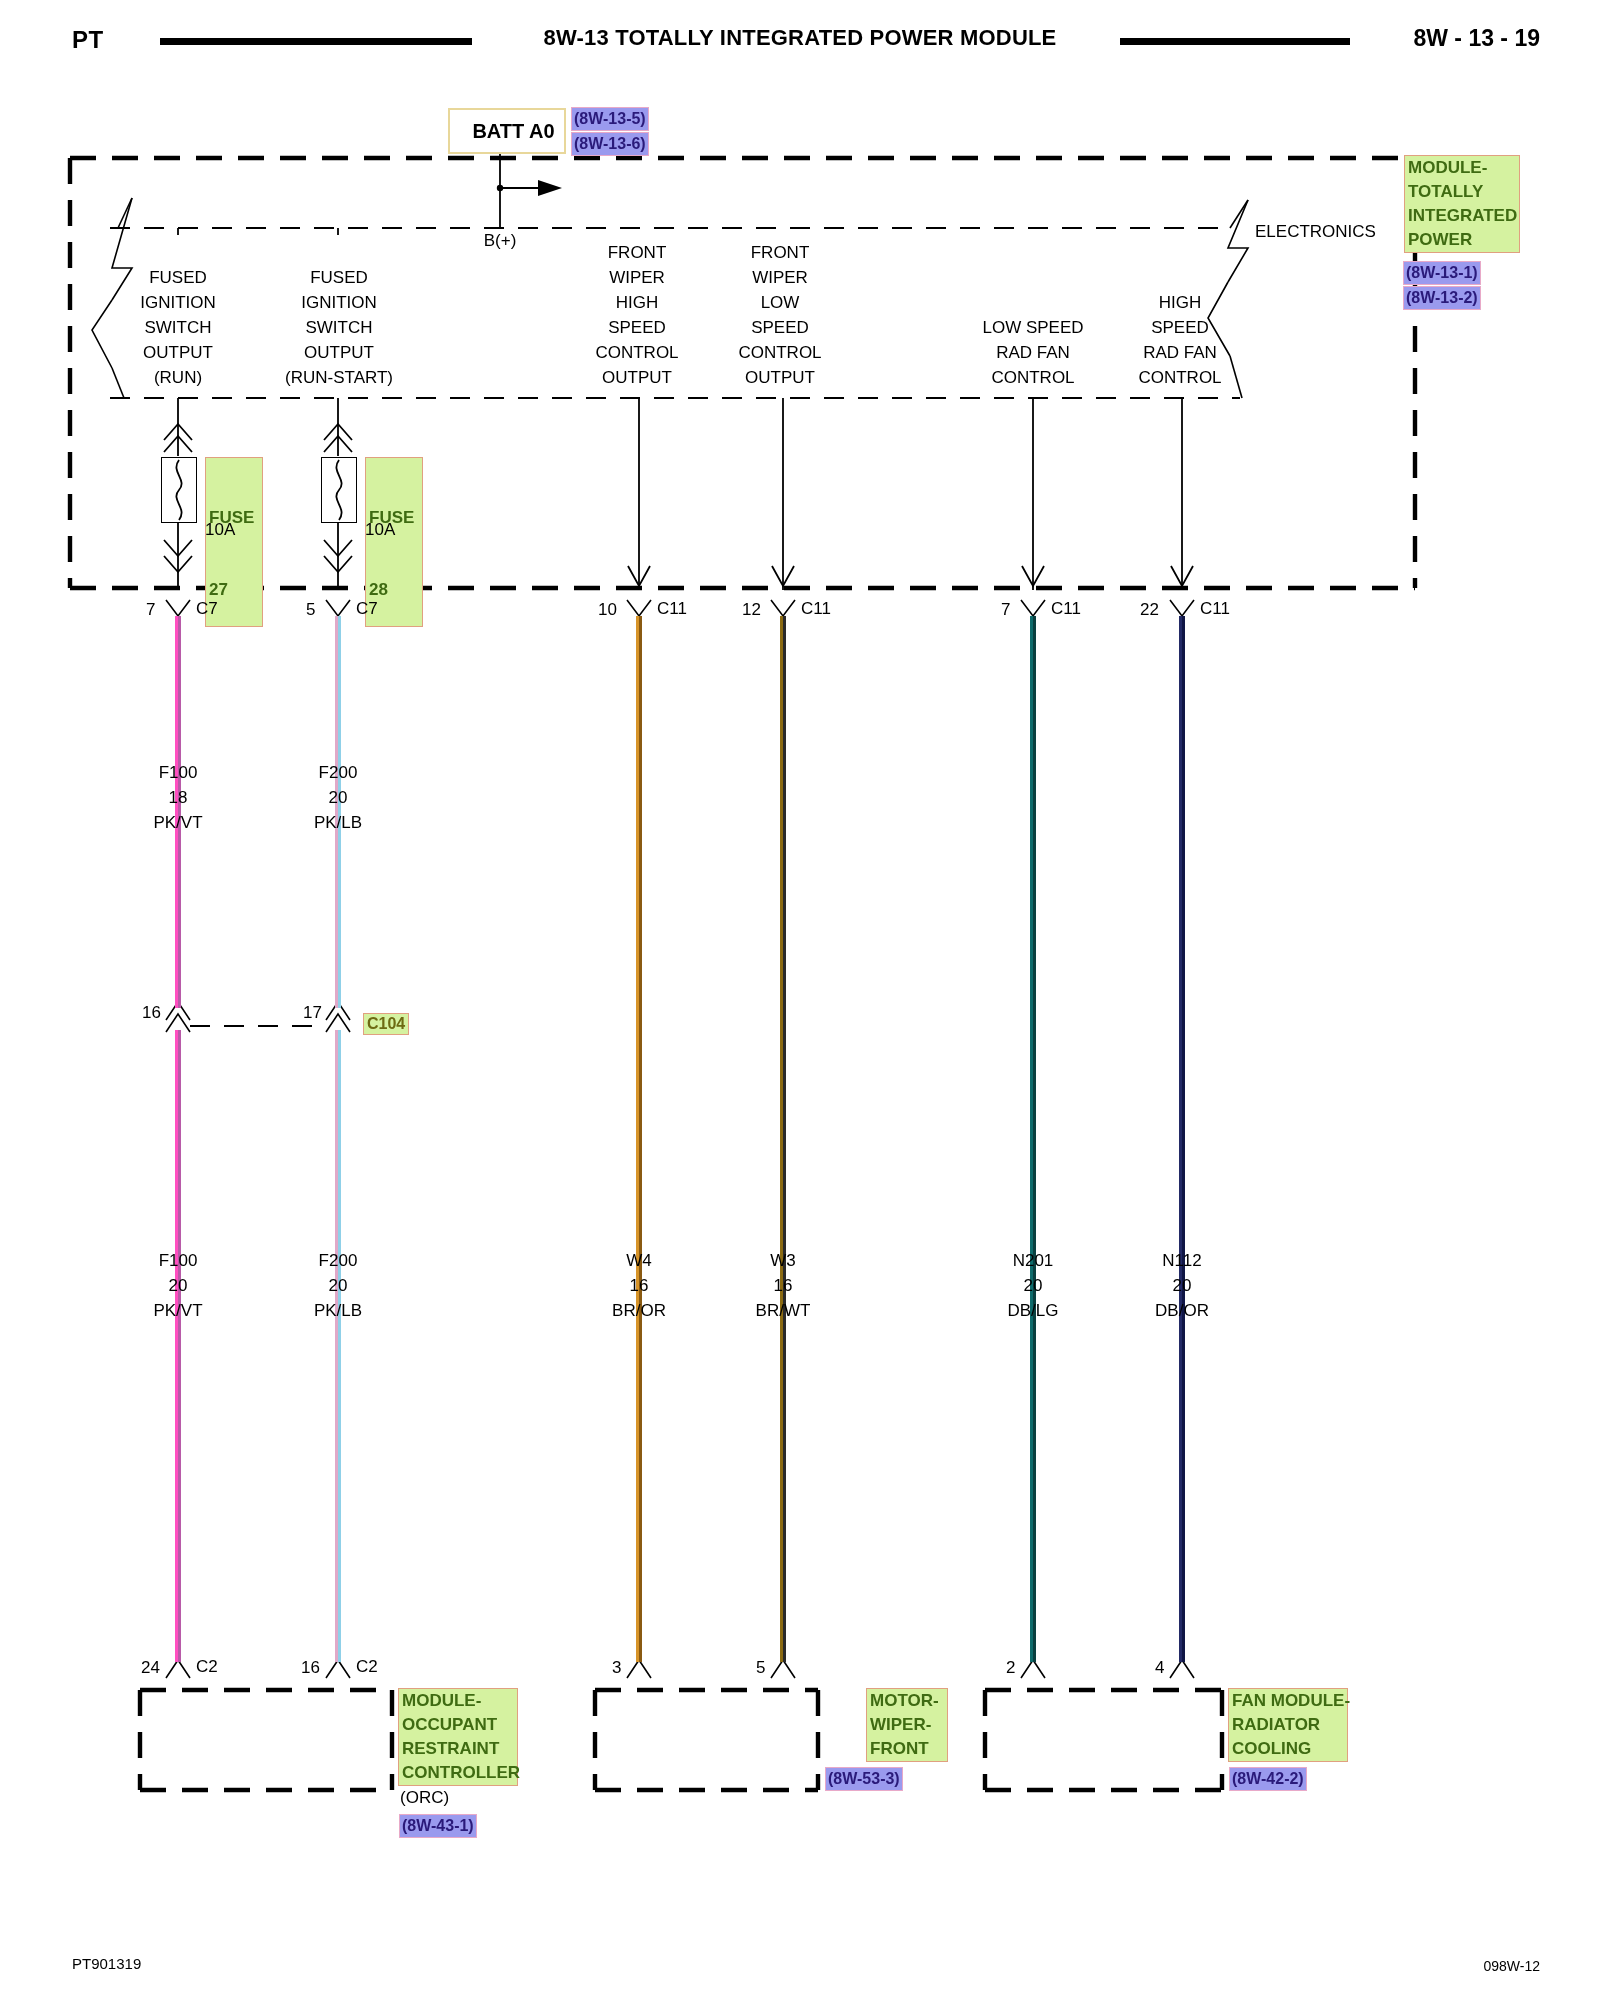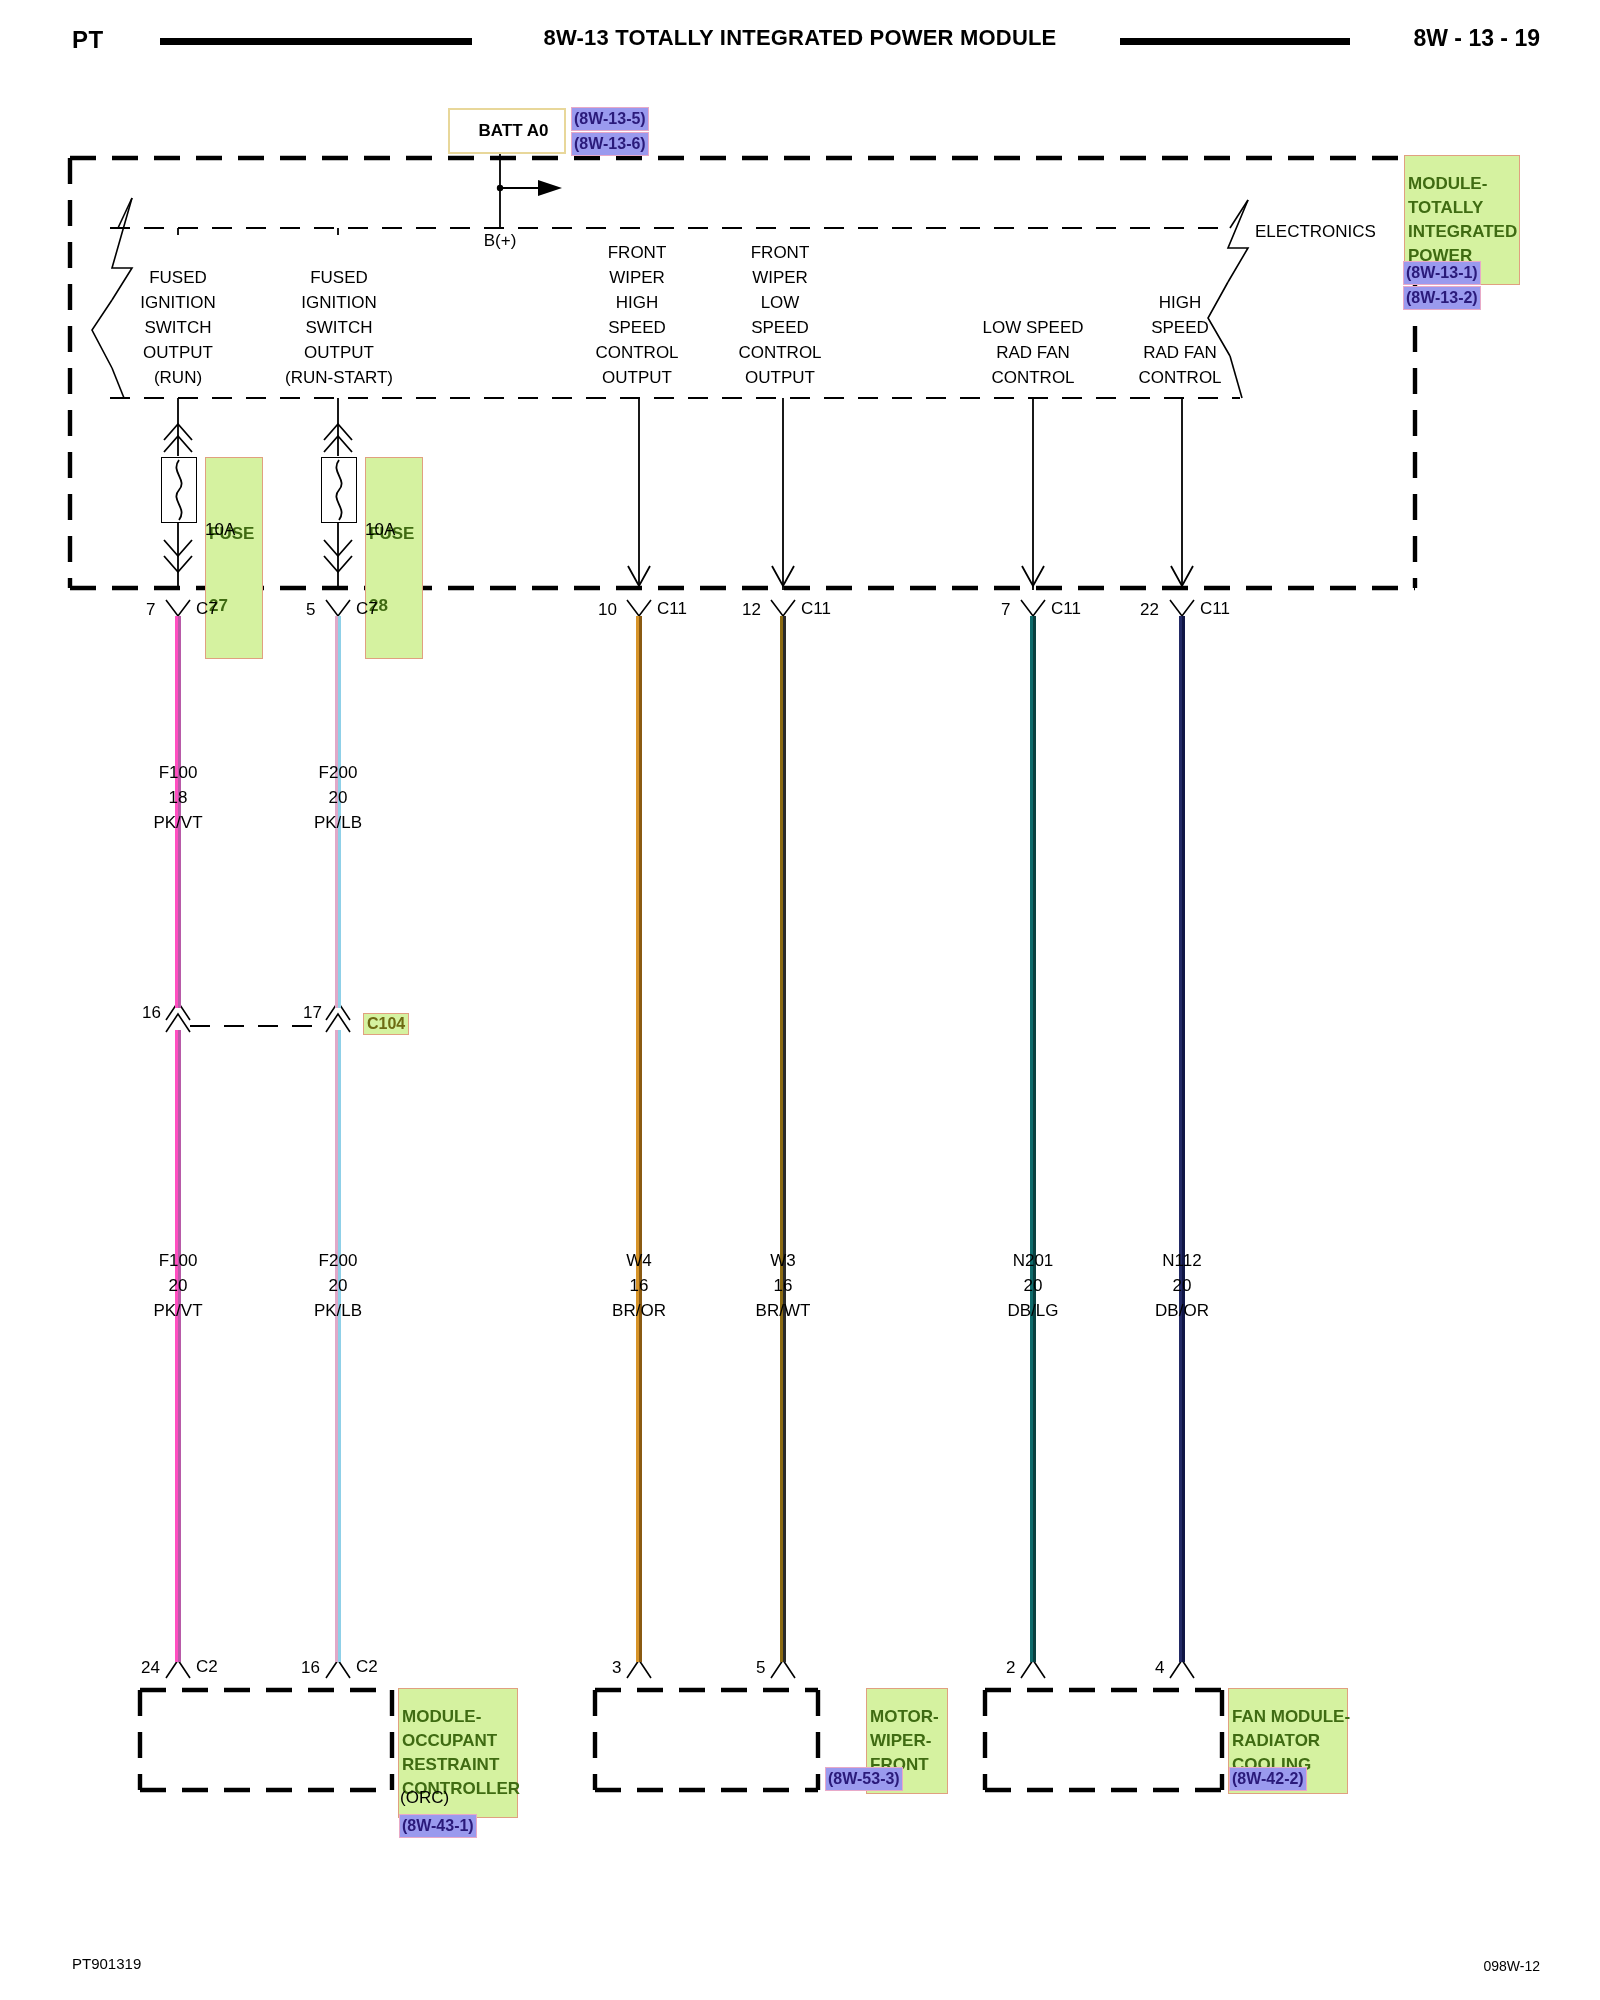--- a/index.html
+++ b/index.html
@@ -13,29 +13,29 @@
   #hdr-page{position:absolute;right:60px;top:9px;font-size:23px;font-weight:bold;}
   
   #ftr-left{position:absolute;left:72px;top:1955px;font-size:15px;}
   #ftr-right{position:absolute;right:60px;top:1958px;font-size:14px;}
   
   .txt{position:absolute;font-size:17px;line-height:25px;white-space:nowrap;}
   .txt.c{transform:translateX(-50%);text-align:center;}
   .bold{font-weight:normal;}
   
   .hl-green{position:absolute;background:#d5f2a0;border:1px solid #e0a080;color:#3f6b12;
-            font-weight:bold;font-size:17px;line-height:24px;padding:16px 3px;white-space:pre;}
+            font-weight:bold;font-size:17px;line-height:24px;padding:0 3px;white-space:pre;}
   .hl-ref{position:absolute;background:#9a9aee;color:#2a1a7a;font-weight:bold;font-size:16px;
           line-height:20px;padding:1px 2px;box-shadow:0 0 0 1px #e8a9c8;white-space:nowrap;}
   .hl-conn{position:absolute;background:#d5f2a0;border:1px solid #e0a080;color:#6d6a12;
            font-weight:bold;font-size:16px;line-height:18px;padding:1px 3px;white-space:nowrap;}
   
   #batt-box{position:absolute;left:448px;top:108px;width:114px;height:42px;border:2px solid #e8d79a;background:#fff;}
   #batt-lbl{position:absolute;left:0;top:0;width:127px;height:42px;line-height:42px;text-align:center;
-            font-size:17px;font-weight:bold;}
+            font-size:20px;font-weight:bold;}
   .fuse-sym{position:absolute;width:34px;height:64px;border:1.6px solid #000;background:#fff;}
   svg.layer{position:absolute;left:0;top:0;width:1600px;height:2000px;pointer-events:none;}
   
   .wire{position:absolute;width:7px;}
   .wire i{position:absolute;top:0;bottom:0;width:3px;}
   .wire i.a{left:0;} .wire i.b{left:3.5px;}
 </style>
 </head>
 <body>
 

